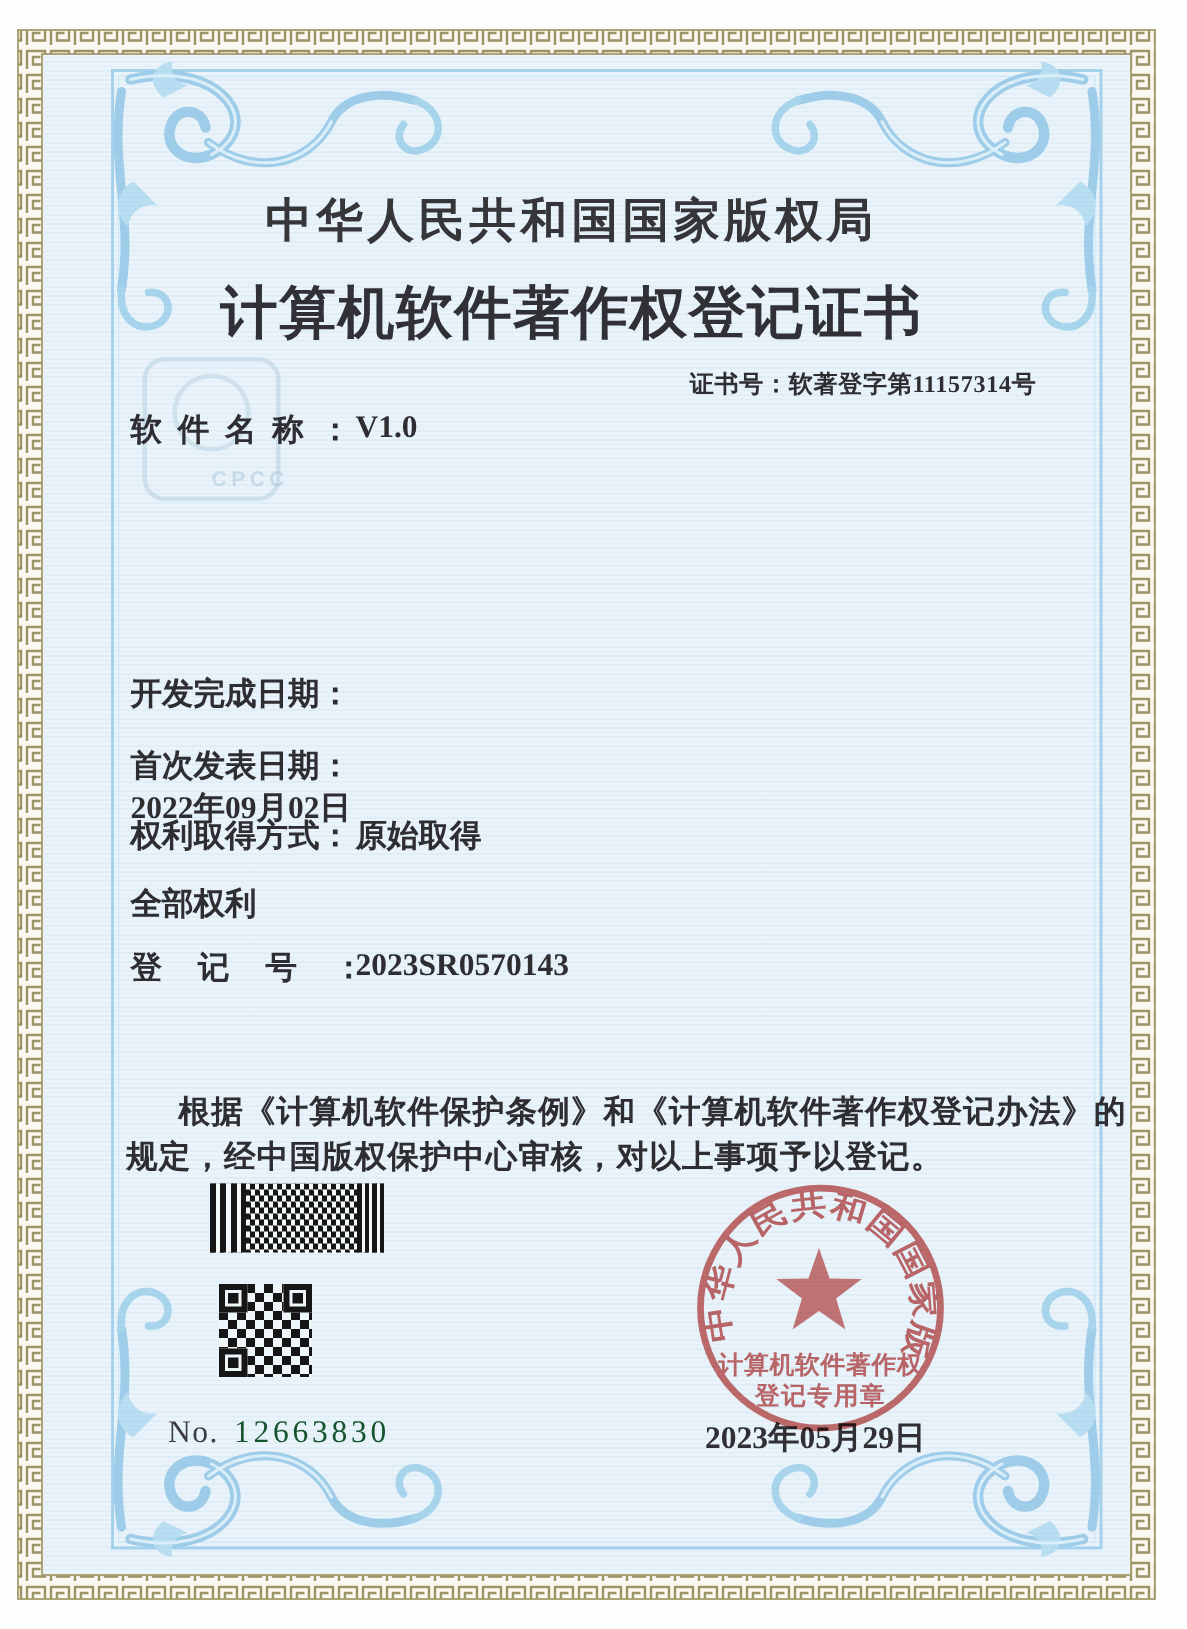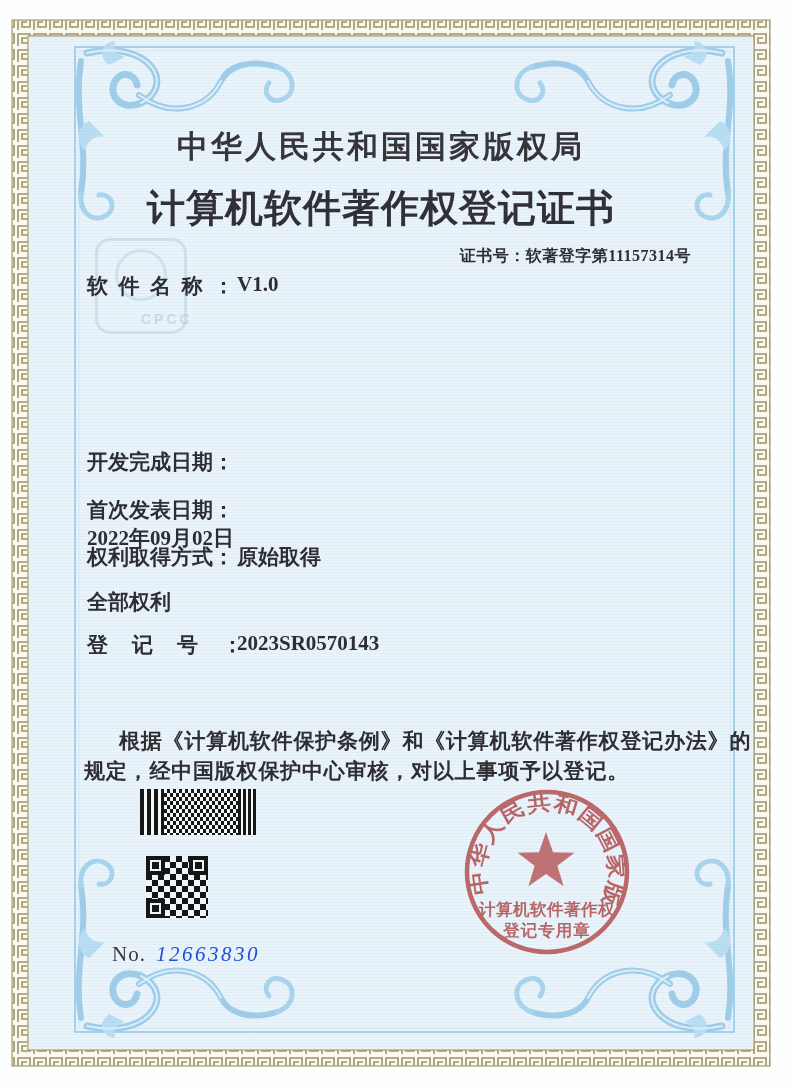--- a/index.html
+++ b/index.html
@@ -51,21 +51,21 @@
     background-repeat:no-repeat,no-repeat,repeat;
   }
   .qr{left:146px;top:856px;width:62px;height:62px;
     background:repeating-conic-gradient(#161616 0 25%,#eff6fa 0 50%) 0 0/12px 12px;}
   .qr .finder{position:absolute;width:19px;height:19px;border:4px solid #161616;background:#eff6fa;box-sizing:border-box;}
   .qr .finder::after{content:"";position:absolute;inset:2px;background:#161616;}
   .qr .f-tl{left:0;top:0;} .qr .f-tr{right:0;top:0;} .qr .f-bl{left:0;bottom:0;}
 
   .serial{left:112px;top:942px;font-size:21px;}
   .serial .no{color:#3a3a40;letter-spacing:1px;}
-  .serial .num{color:#1d4ed8;margin-left:10px;letter-spacing:2.5px;font-style:italic;}
+  .serial .num{color:#14532d;margin-left:10px;letter-spacing:2.5px;}
   .issue-date{left:470px;top:944px;font-size:21px;font-weight:700;color:#2f2f34;z-index:2;}
 
   .watermark{position:absolute;left:95px;top:238px;width:86px;height:90px;z-index:1;
     border:3px solid rgba(165,195,215,.45);border-radius:15px;opacity:.85;}
   .watermark::before{content:"";position:absolute;left:50%;top:34px;transform:translate(-50%,-50%);
     width:46px;height:46px;border-radius:50%;border:3px solid rgba(165,195,215,.40);}
   .watermark .wm-txt{position:absolute;left:0;right:0;bottom:4px;text-align:center;
     font-family:"Liberation Sans","DejaVu Sans",sans-serif;font-size:14px;font-weight:700;
     letter-spacing:3px;color:rgba(160,192,212,.55);margin-left:43px;}
   .seal-svg{position:absolute;left:437px;top:762px;z-index:3;mix-blend-mode:multiply;opacity:.93;}
@@ -162,20 +162,21 @@
   <div class="layer pdf417"></div>
   <div class="layer qr">
     <span class="finder f-tl"></span>
     <span class="finder f-tr"></span>
     <span class="finder f-bl"></span>
   </div>
 
   <div class="layer serial">
     <span class="no">No.</span><span class="num">12663830</span>
   </div>
+  <div class="layer issue-date">2023年05月29日</div>
 
   <svg class="seal-svg" width="222" height="222" viewBox="437 762 222 222" aria-hidden="true">
     <defs>
       <path id="sealArc" d="M488.7 893.2 A62 62 0 1 1 605.3 893.2" fill="none"></path>
     </defs>
     <circle cx="547" cy="872" r="80" fill="none" stroke="#cc6361" stroke-width="4.5"></circle>
     <polygon fill="#d06f6d" transform="translate(546,862)" points="0,-30 7.05,-9.7 28.5,-9.3 11.4,3.7 17.6,24.3 0,12 -17.6,24.3 -11.4,3.7 -28.5,-9.3 -7.05,-9.7"></polygon>
     <text font-size="20" font-weight="700" fill="#c85f5e" letter-spacing="1">
       <textPath href="#sealArc" startOffset="0" textLength="298" lengthAdjust="spacingAndGlyphs">中华人民共和国国家版权局</textPath>
     </text>

